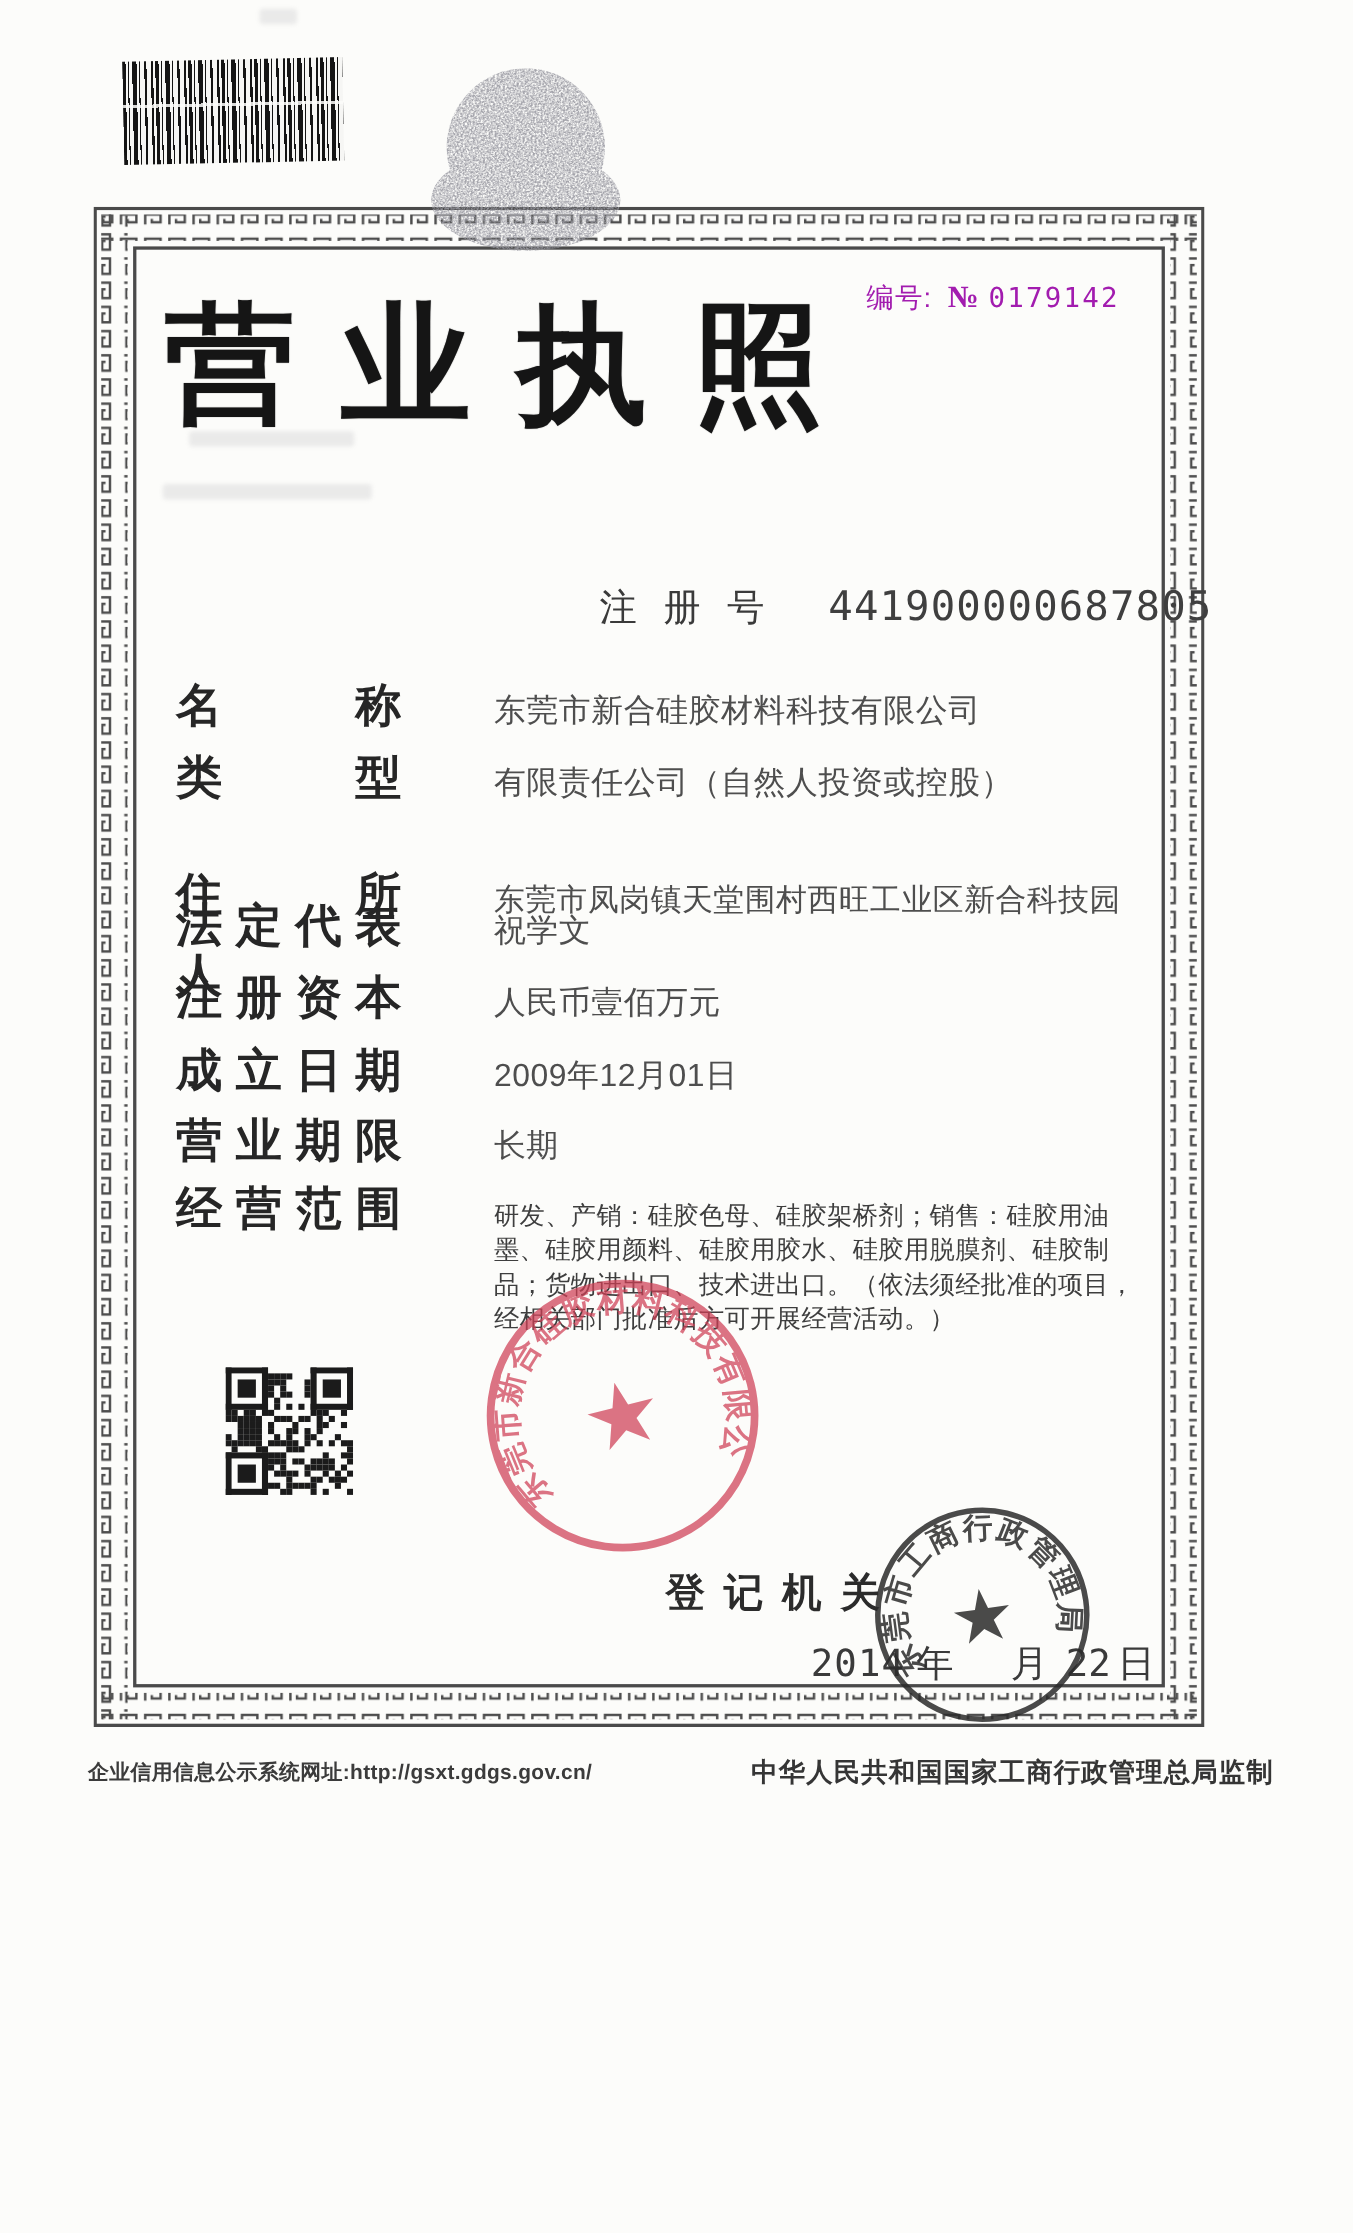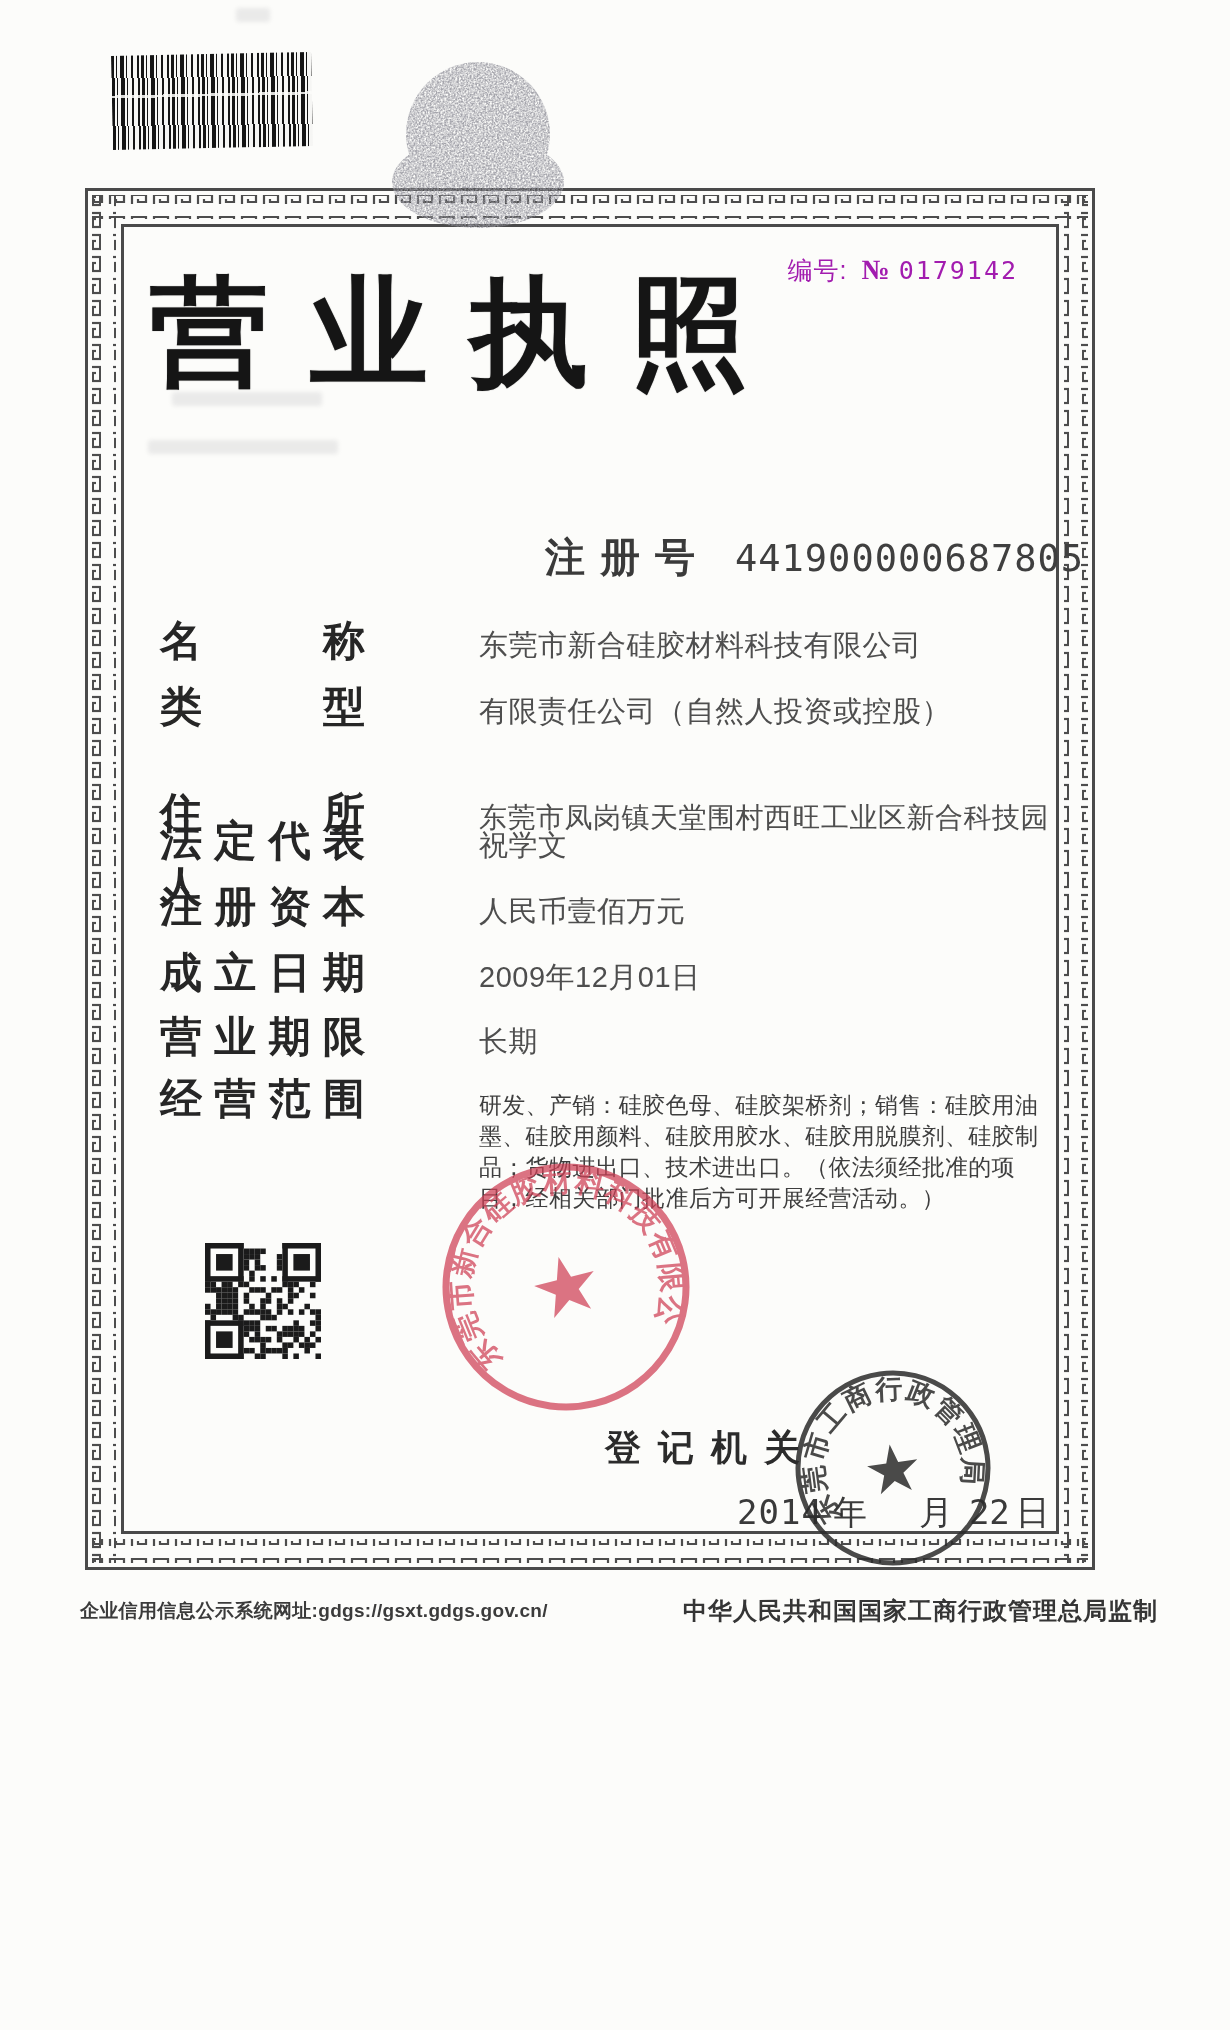--- a/index.html
+++ b/index.html
@@ -30,29 +30,29 @@
   
   .title{
     position:absolute;left:130px;top:268px;width:680px;z-index:2;
     font-size:118px;line-height:1.1;font-weight:900;color:#151515;
     letter-spacing:42px;text-align:center;white-space:nowrap;
     text-shadow:0 0 1px rgba(20,20,20,.55);
   }
   
   .regline{position:absolute;left:545px;top:530px;z-index:2;display:flex;align-items:baseline;}
   .regline .rlabel{
-    display:inline-block;width:150px;margin-right:40px;flex:none;
-    font-size:40px;font-weight:700;color:#3a3a3a;
+    display:inline-block;width:150px;margin-right:58px;flex:none;
+    font-size:34px;font-weight:400;color:#3a3a3a;
     text-align:justify;text-align-last:justify;
   }
   .regline .rno{font-family:"DejaVu Sans Mono",monospace;font-size:37px;color:#3f3f3f;letter-spacing:1px;}
   
   .row{position:absolute;left:160px;z-index:2;display:flex;align-items:baseline;width:900px;}
   .flabel{
-    flex:none;width:205px;margin-right:114px;
+    flex:none;width:205px;margin-right:84px;
     font-size:42px;font-weight:700;color:#262626;
     text-align:justify;text-align-last:justify;line-height:1.1;
   }
   .fvalue{font-size:29px;color:#4e4e4e;white-space:nowrap;letter-spacing:.5px;}
   .fvalue--long{font-size:23px;line-height:31px;color:#3e3e3e;white-space:normal;width:588px;letter-spacing:.3px;}
   
   .qr{position:absolute;left:205px;top:1243px;width:116px;height:116px;z-index:2;}
   
   .seal{position:absolute;z-index:5;}
   .seal--red{left:437px;top:1158px;}
@@ -350,16 +350,16 @@
     <g opacity="0.85" transform="rotate(-8 103 103)">
       <circle cx="103" cy="103" r="95" fill="none" stroke="#2b2b2b" stroke-width="5"></circle>
       <path id="arcB" d="M45.7 143.2 A70 70 0 1 1 160.3 143.2" fill="none"></path>
       <text fill="#2b2b2b" font-size="27" letter-spacing="2" font-weight="600">
         <textPath href="#arcB">东莞市工商行政管理局</textPath>
       </text>
       <text x="103" y="127" text-anchor="middle" font-size="66" fill="#2b2b2b">★</text>
     </g>
   </svg>
 
-  <div class="footer-left">企业信用信息公示系统网址:gdgs://gsxt.gdgs.gov.cn/</div>
+  <div class="footer-left">企业信用信息公示系统网址:http://gsxt.gdgs.gov.cn/</div>
   <div class="footer-right">中华人民共和国国家工商行政管理总局监制</div>
 
 </div>
 
 </body></html>

